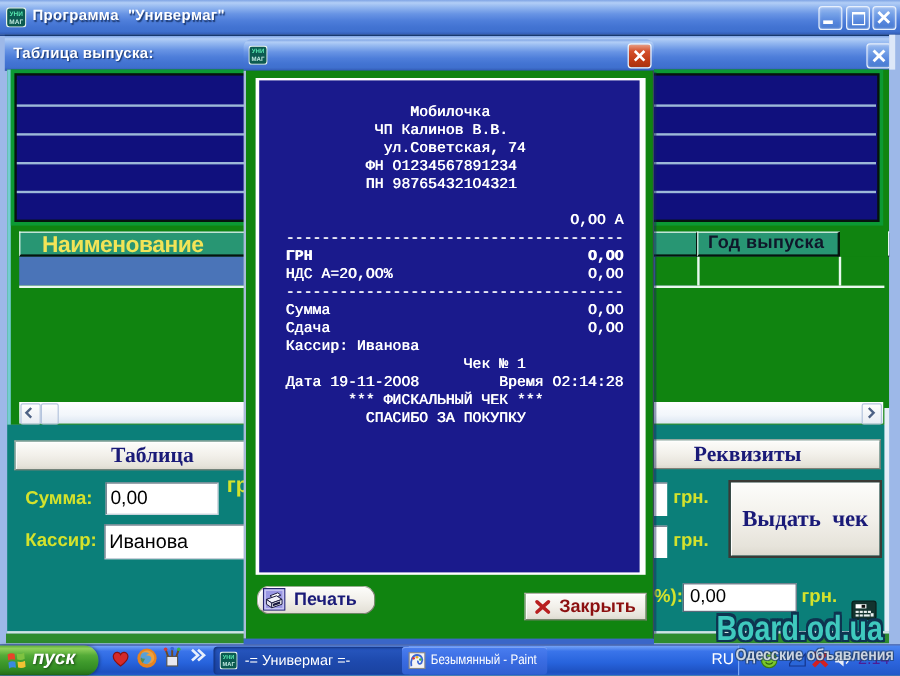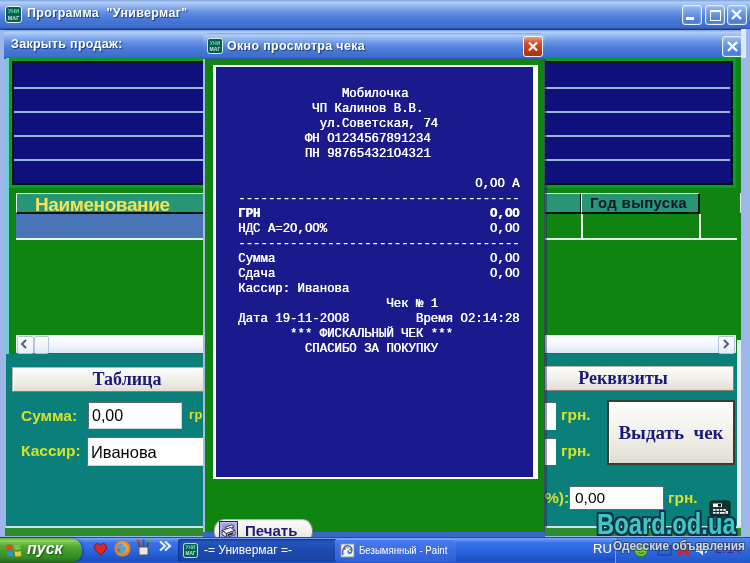--- a/index.html
+++ b/index.html
@@ -29,21 +29,21 @@
 <div class="abs xpbtn" style="left:705px;top:5px;width:18px;height:18px;">
   <div class="abs" style="left:3.5px;top:3.5px;width:9px;height:8px;border:1px solid #fff;border-top-width:2.5px;"></div>
 </div>
 <div class="abs xpbtn" style="left:727px;top:5px;width:18px;height:18px;">
   <svg width="18" height="18" viewBox="0 0 18 18">
       <path d="M4 4 L13 13 M13 4 L4 13" stroke="#fff" stroke-width="2.4"></path>
     </svg>
 </div>
 
 <div class="abs titlegrad" style="left:4px;top:29px;width:737px;height:29px;border-top:1px solid #16386e;"></div>
-<div class="abs" style="left:11px;top:37px;color:#fff;font-weight:bold;font-size:12.5px;letter-spacing:0.3px;white-space:nowrap;text-shadow:1px 1px 1px #1b3870;">Закрыть продаж:</div>
+<div class="abs" style="left:11px;top:37px;color:#fff;font-weight:bold;font-size:12.5px;letter-spacing:0.3px;white-space:nowrap;text-shadow:1px 1px 1px #1b3870;">Таблица выпуска:</div>
 <div class="abs xpbtn" style="left:722px;top:36px;width:19px;height:19px;">
   <svg width="19" height="19" viewBox="0 0 19 19">
       <path d="M5 5 L14 14 M14 5 L5 14" stroke="#fff" stroke-width="2.4"></path>
     </svg>
 </div>
 
 <div class="abs" style="left:6px;top:58px;width:735px;height:296px;background:#108410;"></div>
 
 <div class="abs" style="left:6px;top:58px;width:3px;height:296px;background:#74ccd4;"></div>
 
@@ -93,21 +93,21 @@
 <div class="abs" style="left:5px;top:528px;width:736px;height:8px;background:#2e8b2e;"></div>
 
 <div class="abs btn3d serifbtn" style="left:12px;top:367px;width:228px;height:23px;font-size:18px;text-align:center;line-height:23px;">Таблица</div>
 
 <div class="abs btn3d serifbtn" style="left:512px;top:366px;width:220px;height:23px;font-size:18px;text-align:center;line-height:23px;">Реквизиты</div>
 
 <div class="abs ylabel" style="left:21px;top:407px;font-size:15.5px;">Сумма:</div>
 <div class="abs" style="left:88px;top:402px;width:92px;height:25px;background:#fff;border:1px solid #5a6a7a;border-bottom-color:#c8d0da;border-right-color:#c8d0da;">
   <div class="abs" style="left:3px;top:4px;font-size:16px;color:#000;">0,00</div>
 </div>
-<div class="abs ylabel" style="left:189px;top:407px;font-size:13px;text-align:right;">гр</div>
+<div class="abs ylabel" style="left:189px;top:394px;font-size:18px;text-align:right;">гр</div>
 
 <div class="abs ylabel" style="left:21px;top:442px;font-size:15.5px;">Кассир:</div>
 <div class="abs" style="left:87px;top:437px;width:116px;height:27px;background:#fff;border:1px solid #5a6a7a;border-bottom-color:#c8d0da;border-right-color:#c8d0da;">
   <div class="abs" style="left:3px;top:5px;font-size:16.5px;color:#000;">Иванова</div>
 </div>
 
 <div class="abs" style="left:545px;top:402px;width:11px;height:27px;background:#fff;border-top:1px solid #5a6a7a;"></div>
 <div class="abs ylabel" style="left:561px;top:406px;font-size:15.5px;">грн.</div>
 <div class="abs" style="left:545px;top:438px;width:11px;height:26px;background:#fff;border-top:1px solid #5a6a7a;"></div>
 <div class="abs ylabel" style="left:561px;top:442px;font-size:15.5px;">грн.</div>
@@ -143,21 +143,20 @@
 
   <div class="abs" style="left:2px;top:26px;width:340px;height:473px;background:#108410;"></div>
   <div class="abs" style="left:0;top:26px;width:2px;height:473px;background:#a8bcd8;"></div>
   <div class="abs" style="left:341px;top:26px;width:1px;height:473px;background:#3a4a5a;"></div>
 
   <svg class="abs" style="left:4px;top:5px;" width="16" height="16" viewBox="0 0 17 17">
    <rect x="0.5" y="0.5" width="16" height="16" rx="2.5" fill="#0c5a50" stroke="#e8f4ec"></rect>
    <text x="8.5" y="7" font-size="5.4" font-weight="bold" fill="#57e8b0" text-anchor="middle" font-family="Liberation Sans">УНИ</text>
    <text x="8.5" y="14" font-size="5.4" font-weight="bold" fill="#bfe8e0" text-anchor="middle" font-family="Liberation Sans">МАГ</text>
   </svg>
-  <div class="abs" style="left:24px;top:6px;color:#fff;font-weight:bold;font-size:12.5px;letter-spacing:0.3px;white-space:nowrap;text-shadow:1px 1px 1px #1b3870;">Окно просмотра чека</div>
 
   <div class="abs" style="left:320px;top:3px;width:18px;height:19px;border-radius:3px;border:1px solid #f0f6fc;background:linear-gradient(180deg,#e8a088 0%,#d4502c 30%,#c03a14 70%,#a83210 100%);">
     <svg width="18" height="19" viewBox="0 0 18 19">
         <path d="M5 5.5 L13 13.5 M13 5.5 L5 13.5" stroke="#fff" stroke-width="2.2"></path>
       </svg>
   </div>
 
   <div class="abs" style="left:10px;top:32px;width:325px;height:414px;background:#fff;">
     <div class="abs" style="left:3px;top:2px;width:317px;height:410px;background:#1a1a8c;"></div>
     <pre style="position:absolute;left:9px;top:5.5px;margin:16px;font-family:'Liberation Mono',monospace;font-size:12.35px;line-height:15.05px;color:#fff;text-shadow:0.5px 0 0 #fff;">              Мобилочка
@@ -173,32 +172,38 @@
 --------------------------------------
 Сумма                             O,OO
 Сдача                             O,OO
 Кассир: Иванова
                     Чек № 1
 Дата 19-11-2OO8         Время O2:14:28
        *** ФИСКАЛЬНЫЙ ЧЕК ***
          СПАСИБО ЗА ПОКУПКУ</pre>
   </div>
 
-  <div class="abs btn3d" style="left:11px;top:486px;width:97px;height:22px;border-radius:11px;">
+  <div class="abs btn3d" style="left:11px;top:455px;width:97px;height:22px;border-radius:11px;">
     <svg class="abs" style="left:4px;top:1px;" width="19" height="19" viewBox="0 0 19 19">
       <rect x="0.5" y="0.5" width="18" height="18" fill="#9a97e4" stroke="#23236e"></rect>
       <rect x="2" y="1.8" width="15" height="15.4" fill="none" stroke="#c9c7f2" stroke-width="1.2"></rect>
       <polygon points="6,6.5 12.5,4 15,6 8.5,8.5" fill="#fff" stroke="#16163a" stroke-width="0.8"></polygon>
       <polygon points="3,9.5 11.5,6.5 16,9.5 7.5,12.5" fill="#f2f2fa" stroke="#16163a" stroke-width="0.8"></polygon>
       <polygon points="3,9.5 7.5,12.5 7.5,16.5 3,13.5" fill="#e0e0ee" stroke="#16163a" stroke-width="0.8"></polygon>
       <polygon points="7.5,12.5 16,9.5 16,13.5 7.5,16.5" fill="#fff" stroke="#16163a" stroke-width="0.8"></polygon>
       <polygon points="8.5,13.2 14.5,11.1 14.5,13.1 8.5,15.2" fill="#1a1a40"></polygon>
     </svg>
     <div class="abs" style="left:30px;top:2px;font-size:15px;font-weight:bold;color:#1a1a78;">Печать</div>
   </div>
+  <div class="abs btn3d" style="left:234px;top:461px;width:100px;height:21px;">
+    <svg class="abs" style="left:7px;top:3px;" width="15" height="15" viewBox="0 0 15 15">
+        <path d="M2.5 3.5 L12 12 M12 3.5 L2.5 12" stroke="#b82020" stroke-width="3" stroke-linecap="round"></path>
+      </svg>
+    <div class="abs" style="left:28px;top:2px;font-size:15px;font-weight:bold;color:#8c1010;">Закрыть</div>
+  </div>
 </div>
 
 <div class="abs" style="left:545px;top:60px;width:2px;height:468px;background:rgba(20,40,90,.45);"></div>
 
 <div class="abs" style="left:741px;top:29px;width:9px;height:508px;background:#9db8e8;"></div>
 <div class="abs" style="left:741px;top:29px;width:5px;height:29px;background:#dde8f8;"></div>
 <div class="abs" style="left:737px;top:340px;width:4px;height:186px;background:#e6eef8;"></div>
 
 <div class="abs" style="left:597px;top:508px;font-size:29px;font-weight:bold;color:#3fc9be;white-space:nowrap;transform:scaleX(0.82);transform-origin:0 0;text-shadow:-2px -2px 0 #0e3450,2px -2px 0 #0e3450,-2px 2px 0 #0e3450,2px 2px 0 #0e3450,-2px 0 0 #0e3450,2px 0 0 #0e3450,0 -2px 0 #0e3450,0 2px 0 #0e3450;">Board.od.ua</div>
 

